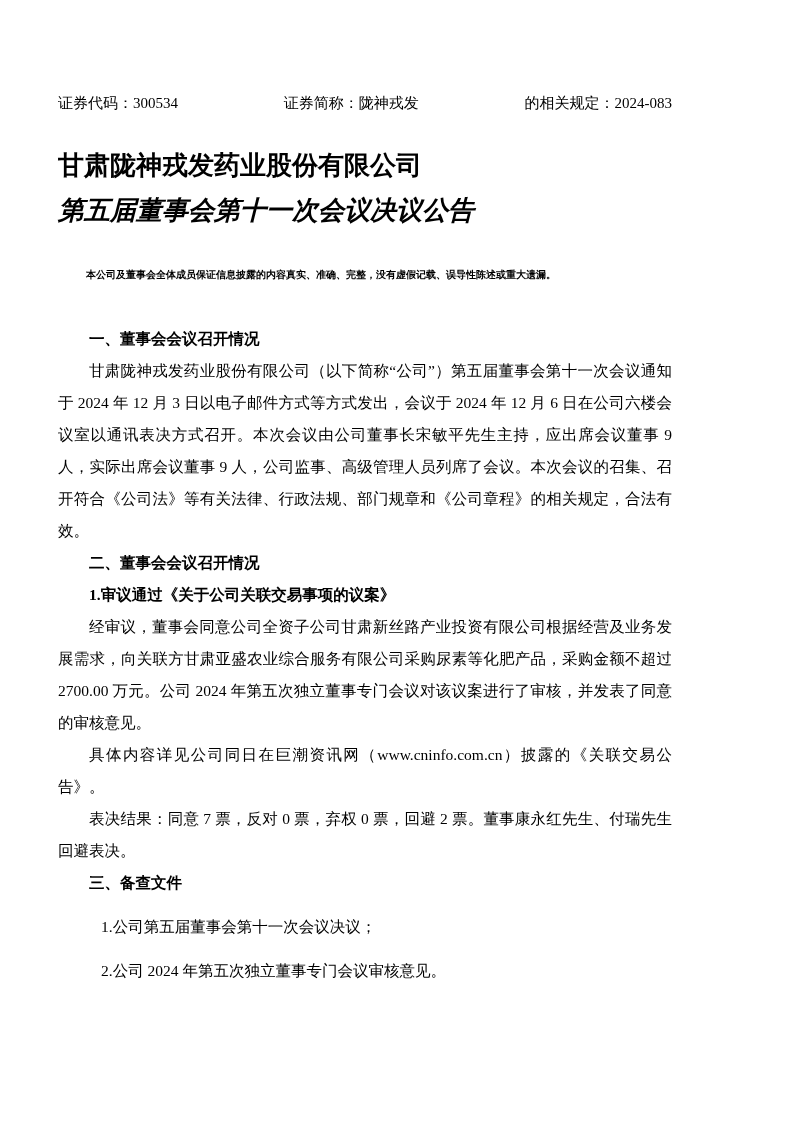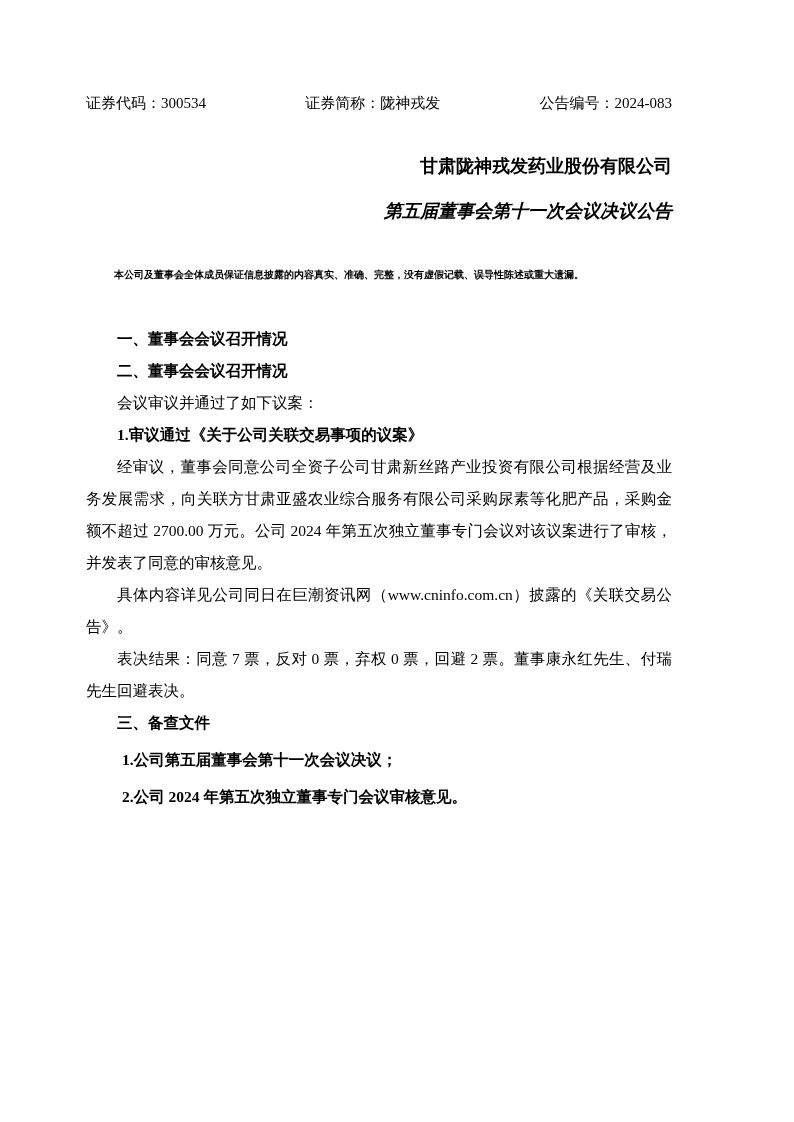--- a/index.html
+++ b/index.html
@@ -5,39 +5,39 @@
   html, body {
     margin: 0;
     padding: 0;
     background: #ffffff;
   }
   .page {
     position: relative;
     width: 794px;
     height: 1122px;
     box-sizing: border-box;
-    padding: 95px 122px 40px 86px;
+    padding: 95px 122px 40px 58px;
     background: #ffffff;
     color: #000000;
     font-family: "Liberation Serif", "DejaVu Serif", serif;
     overflow: hidden;
   }
   .header-row {
     display: flex;
     justify-content: space-between;
     align-items: baseline;
     font-size: 15px;
     line-height: 16px;
     white-space: nowrap;
   }
   .header-item { display: inline-block; }
   .doc-title {
-    font-size: 18px;
+    font-size: 26px;
     font-weight: bold;
-    text-align: right;
+    text-align: left;
     line-height: 30px;
   }
   .doc-title.company { margin: 40px 0 0 0; }
   .doc-title.announcement { margin: 15px 0 0 0; font-style: italic; }
   .statement {
     margin: 31px 0 0 8px;
     font-size: 10px;
     font-weight: bold;
     line-height: 35px;
     text-align: justify;
@@ -60,47 +60,46 @@
     text-indent: 2em;
   }
   .sub-heading {
     margin: 0;
     font-size: 15.5px;
     font-weight: bold;
     line-height: 32px;
     text-indent: 2em;
   }
   .list-item {
-    margin: 5px;
+    margin: 12px;
     font-size: 15.5px;
     line-height: 32px;
     text-indent: 2em;
-    font-weight: bold;
   }
 </style>
 </head>
 <body>
 
 <div class="page">
 
   <div class="header-row">
     <span class="header-item"><span>证券代码：</span><span>300534</span></span>
     <span class="header-item"><span>证券简称：</span><span>陇神戎发</span></span>
-    <span class="header-item"><span>公告编号：</span><span>2024-083</span></span>
+    <span class="header-item"><span>的相关规定：</span><span>2024-083</span></span>
   </div>
 
   <h1 class="doc-title company">甘肃陇神戎发药业股份有限公司</h1>
   <h1 class="doc-title announcement">第五届董事会第十一次会议决议公告</h1>
 
   <p class="statement">本公司及董事会全体成员保证信息披露的内容真实、准确、完整，没有虚假记载、误导性陈述或重大遗漏。</p>
 
   <h2 class="sec-heading first">一、董事会会议召开情况</h2>
+  <p class="para">甘肃陇神戎发药业股份有限公司（以下简称“公司”）第五届董事会第十一次会议通知于 2024 年 12 月 3 日以电子邮件方式等方式发出，会议于 2024 年 12 月 6 日在公司六楼会议室以通讯表决方式召开。本次会议由公司董事长宋敏平先生主持，应出席会议董事 9 人，实际出席会议董事 9 人，公司监事、高级管理人员列席了会议。本次会议的召集、召开符合《公司法》等有关法律、行政法规、部门规章和《公司章程》的相关规定，合法有效。</p>
 
   <h2 class="sec-heading">二、董事会会议召开情况</h2>
-  <p class="para">会议审议并通过了如下议案：</p>
   <h3 class="sub-heading">1.审议通过《关于公司关联交易事项的议案》</h3>
   <p class="para">经审议，董事会同意公司全资子公司甘肃新丝路产业投资有限公司根据经营及业务发展需求，向关联方甘肃亚盛农业综合服务有限公司采购尿素等化肥产品，采购金额不超过 2700.00 万元。公司 2024 年第五次独立董事专门会议对该议案进行了审核，并发表了同意的审核意见。</p>
   <p class="para">具体内容详见公司同日在巨潮资讯网（www.cninfo.com.cn）披露的《关联交易公告》。</p>
   <p class="para">表决结果：同意 7 票，反对 0 票，弃权 0 票，回避 2 票。董事康永红先生、付瑞先生回避表决。</p>
 
   <h2 class="sec-heading">三、备查文件</h2>
   <p class="list-item">1.公司第五届董事会第十一次会议决议；</p>
   <p class="list-item">2.公司 2024 年第五次独立董事专门会议审核意见。</p>
 
 </div>

